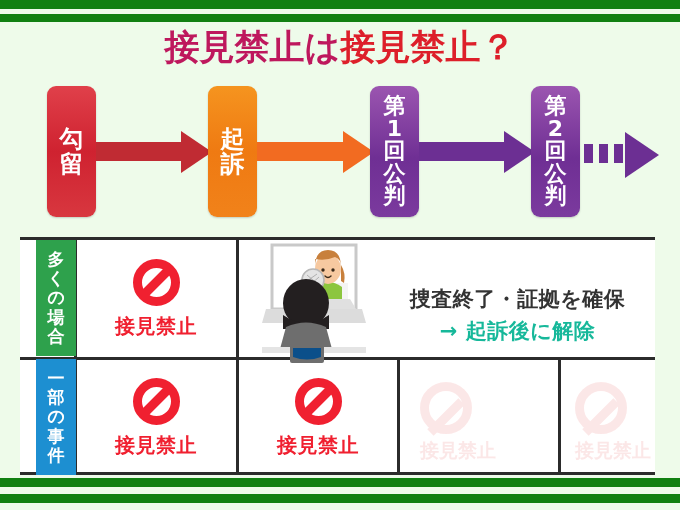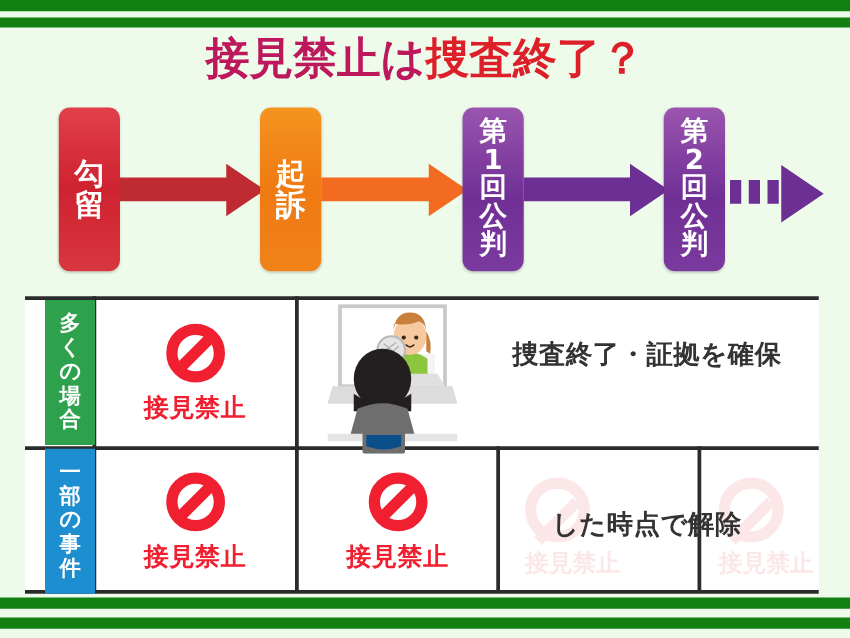--- a/index.html
+++ b/index.html
@@ -122,21 +122,21 @@
 </style>
 </head>
 <body>
 
 <div class="frame">
 
   <div class="bar bar-top-1"></div>
   <div class="bar bar-top-2"></div>
 
   <div class="title">
-    <span class="t-dark">接見禁止は</span><span class="t-red">捜査終了？</span>
+    <span class="t-dark">接見禁止は</span><span class="t-red">接見禁止？</span>
   </div>
 
   <div class="flow">
 
     <div class="fbox red">
       <div>
         <span>勾</span>
         <span>留</span>
       </div>
     </div>
@@ -251,22 +251,23 @@
       <ellipse cx="44" cy="60" rx="23" ry="24" fill="#231f20"></ellipse>
       <path d="M21 72 q23 16 46 0 l0 14 l-46 0 z" fill="#231f20"></path>
       <path d="M24 84 q20 -9 40 0 l6 22 l-52 0 z" fill="#6e6e6e"></path>
 
       <rect x="0" y="104" width="104" height="6" fill="#e4e4e4"></rect>
       <rect x="28" y="101" width="34" height="19" rx="2" fill="#6e6e6e"></rect>
       <path d="M31 105 l28 0 l0 9 q-14 5 -28 0 z" fill="#0b4f8a"></path>
     </svg>
   </div>
 
-  <div class="cell" style="left:380px;top:227px;width:275px;height:112px;">
+  <div class="cell" style="left:380px;top:259px;width:275px;height:112px;">
     <div class="note-txt1">捜査終了・証拠を確保</div>
+    <div class="note-txt2">→ 起訴後に解除</div>
   </div>
 
   <div class="cell" style="left:77px;top:362px;width:158px;height:112px;">
     <div class="ban">
       <div class="ring"></div>
       <div class="slash"></div>
     </div>
     <div class="bantext">接見禁止</div>
   </div>
 
@@ -285,18 +286,17 @@
     <div class="wtext">接見禁止</div>
   </div>
   <div class="wm" style="left:575px;top:382px;">
     <div class="wring">
         <div class="wslash"></div>
       </div>
     <div class="wtext">接見禁止</div>
   </div>
 
   <div class="cell" style="left:380px;top:362px;width:275px;height:112px;">
-    <div class="note-txt4">した時点で解除</div>
   </div>
 
   <div class="bar bar-bot-1"></div>
   <div class="bar bar-bot-2"></div>
 </div>
 
 </body></html>

